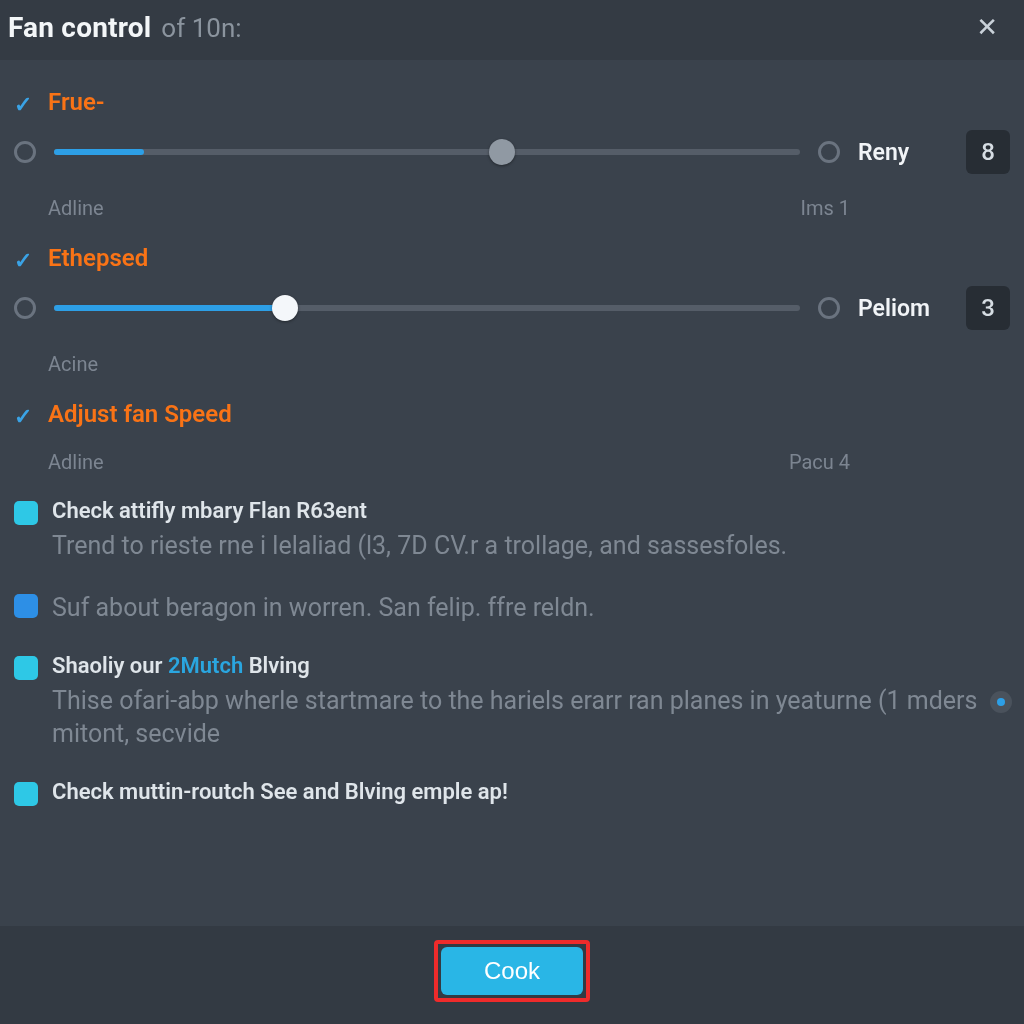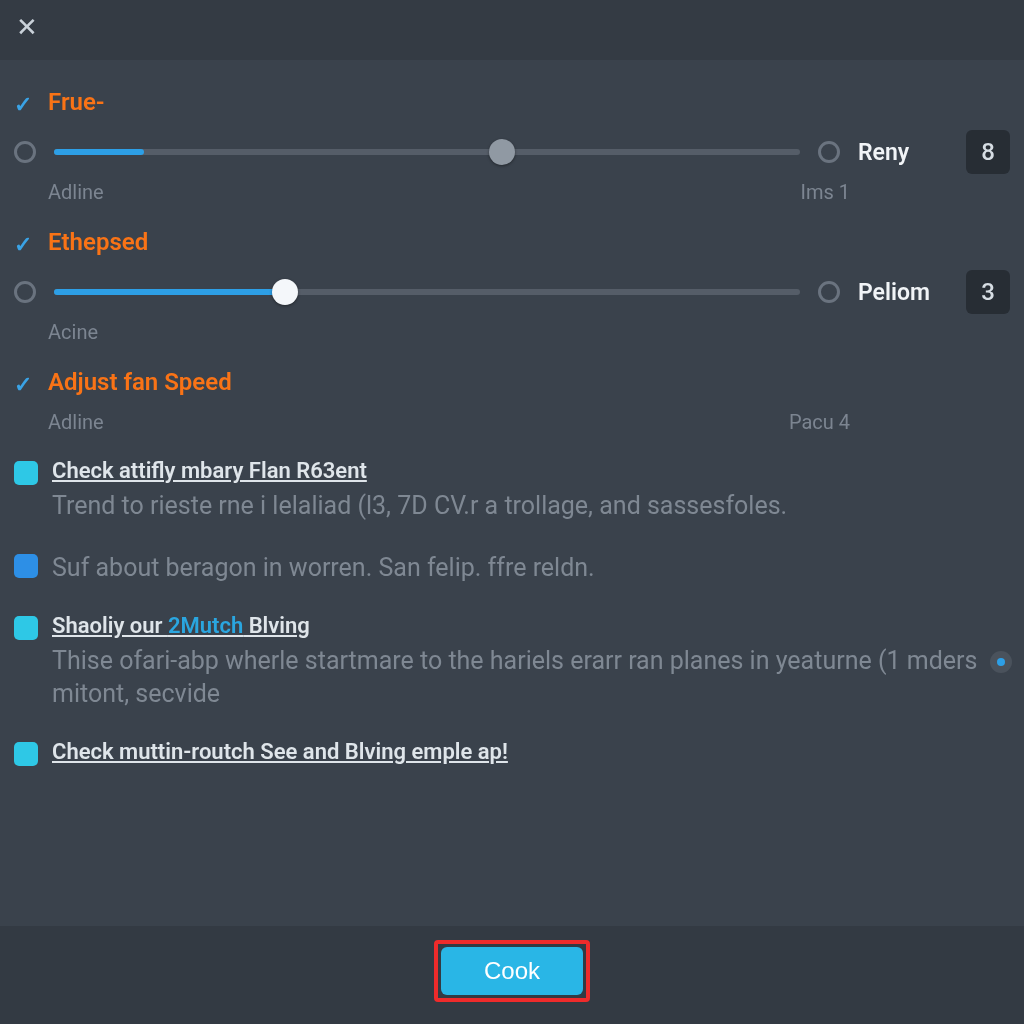--- a/index.html
+++ b/index.html
@@ -63,33 +63,33 @@
     text-align: left;
   }
   .valuebox {
     flex: 0 0 44px; height: 44px;
     background: #272d34; border-radius: 6px;
     display: flex; align-items: center; justify-content: center;
     font-size: 24px; font-weight: 500; color: #d6dde3;
   }
   .sub-line {
     display: flex; justify-content: space-between;
-    margin: 6px 0 0 34px; padding-right: 160px;
+    margin: 22px 0 0 34px; padding-right: 160px;
     font-size: 20px; color: #7c8591;
   }
   .options { margin-top: 6px; }
   .opt { display: flex; align-items: flex-start; gap: 14px; margin-bottom: 28px; position: relative; }
   .cbox {
     width: 24px; height: 24px; border-radius: 5px;
     flex: 0 0 24px; margin-top: 3px;
   }
   .cbox.cyan { background: #2ec8e6; }
   .cbox.blue { background: #2d8fe6; }
   .opt-texts { flex: 1; }
-  .opt-title { font-size: 22px; font-weight: 600; color: #dfe5ea; margin-bottom: 6px; text-decoration: underline; }
+  .opt-title { font-size: 22px; font-weight: 600; color: #dfe5ea; margin-bottom: 6px; }
   .opt-title .hl { color: #2aa6e0; }
   .opt-desc  { font-size: 25px; color: #7f8893; line-height: 1.35; max-width: 930px; }
   .side-radio {
     position: absolute; right: -2px; top: 50%; transform: translateY(-50%);
     width: 22px; height: 22px; border-radius: 50%;
     background: #4a525c; display: flex; align-items: center; justify-content: center;
   }
   .side-radio::after {
     content: ""; width: 8px; height: 8px; border-radius: 50%; background: #2d9fe6;
   }
@@ -108,20 +108,24 @@
     padding: 10px 43px; border: none; border-radius: 6px;
     cursor: pointer;
   }
 </style>
 </head>
 <body>
 
 <div class="dialog">
 
   <div class="titlebar">
+    <div class="title-wrap">
+      <span class="title-main">Fan control</span>
+      <span class="title-sub">of 10n:</span>
+    </div>
     <div class="close-x">✕</div>
   </div>
 
   <div class="body">
 
     <div class="slider-row">
       <span class="row-check">✓</span>
       <div class="row-label">Frue-</div>
       <div class="slider-line">
         <div class="radio"></div>

